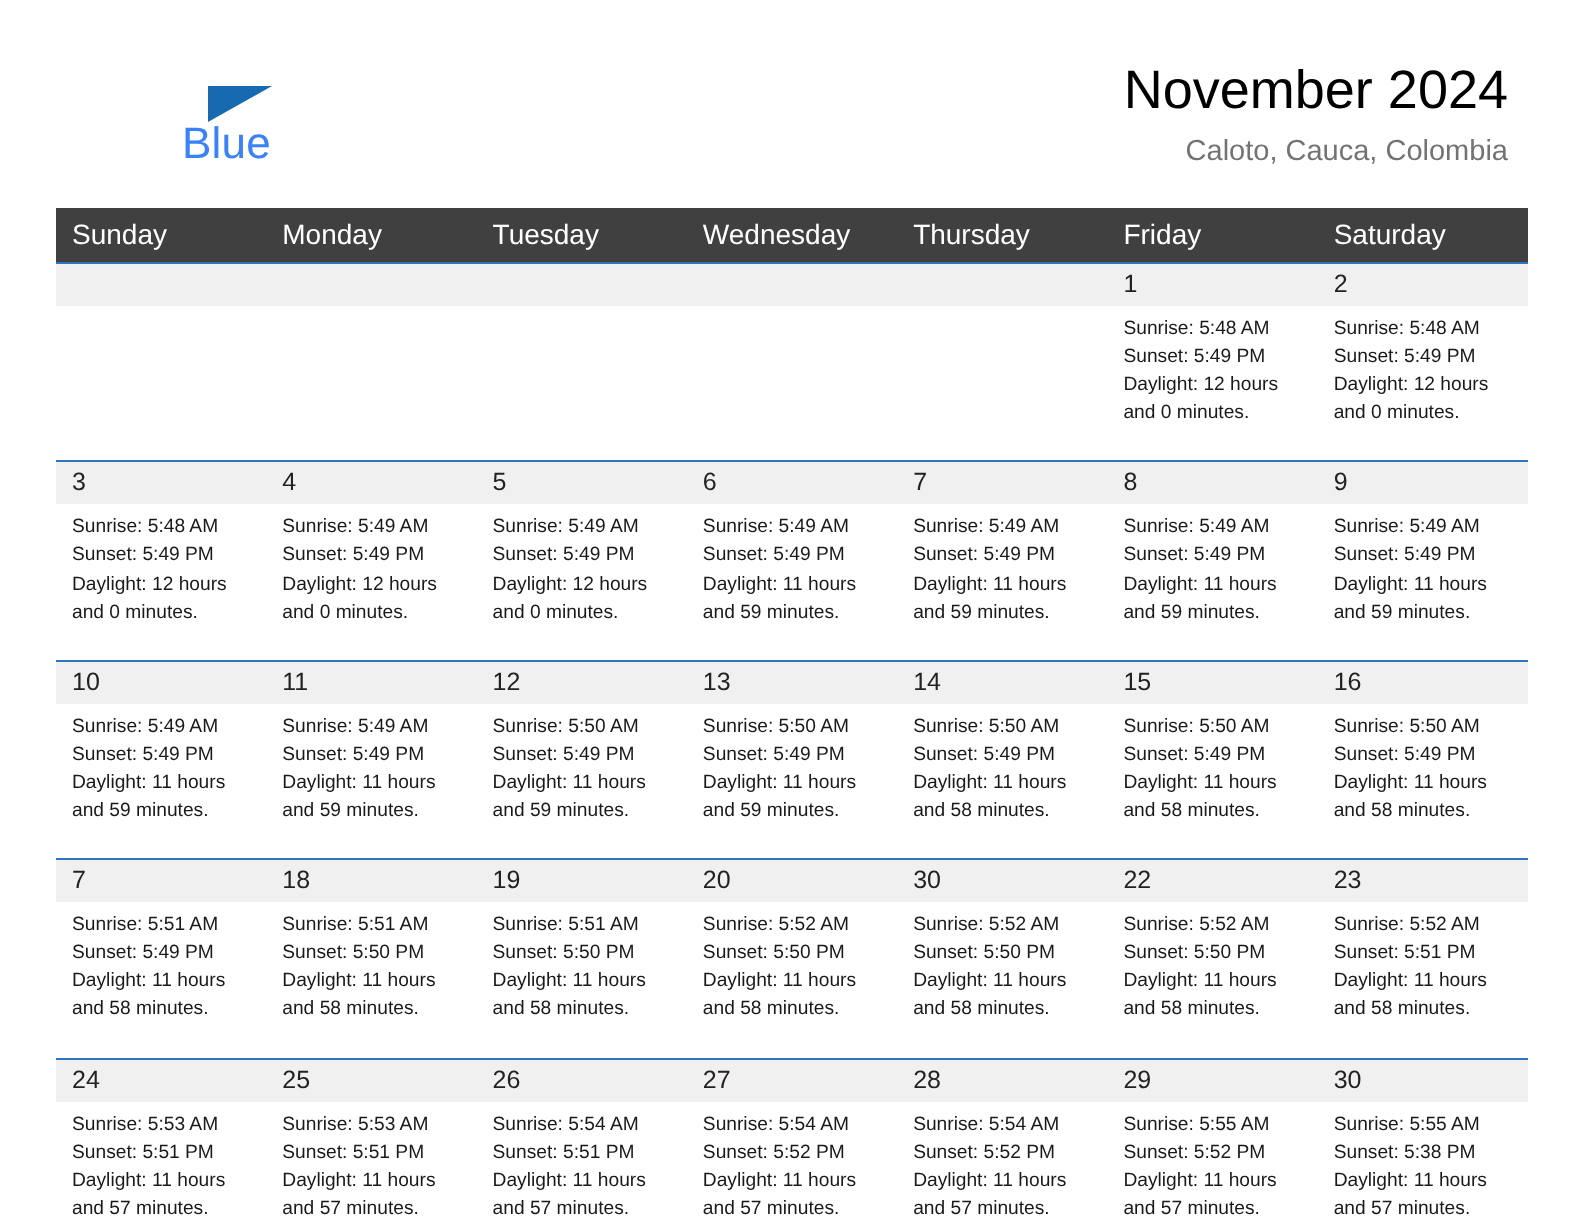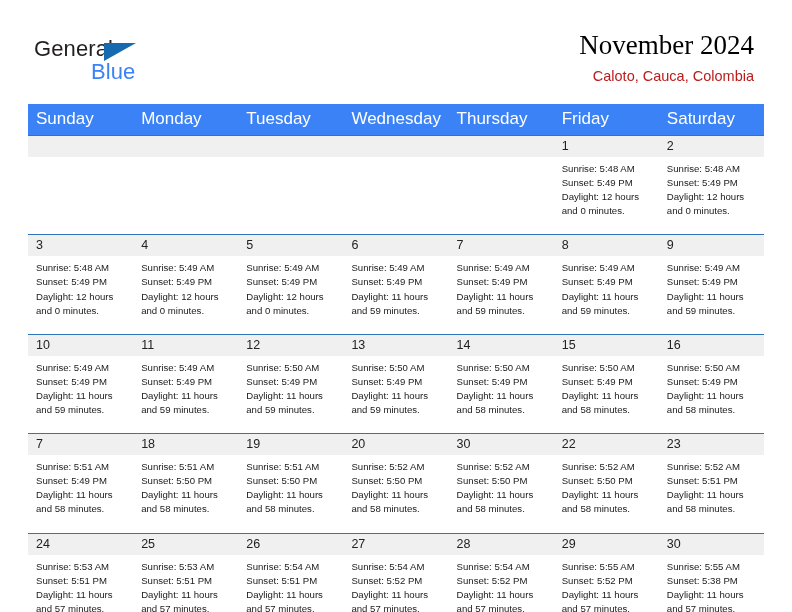--- a/index.html
+++ b/index.html
@@ -68,42 +68,41 @@
     right: 38px;
     top: 30px;
     text-align: right;
   }
   .cal-title {
     font-size: 27px;
     font-weight: normal;
     color: #000000;
     line-height: 1.15;
     white-space: nowrap;
-    font-family: Liberation Serif, serif;
   }
   .cal-subtitle {
     margin-top: 7px;
     font-size: 14.5px;
-    color: #b91c1c;
+    color: #737373;
     white-space: nowrap;
   }
 
   
   .calendar {
     position: absolute;
     left: 28px;
     top: 104px;
     width: 736px;
     border-collapse: collapse;
     table-layout: fixed;
   }
   .calendar th {
-    background: #3b82f6;
+    background: #404040;
     color: #ffffff;
-    font-size: 17px;
+    font-size: 14px;
     font-weight: normal;
     text-align: left;
     padding: 5px 0 6px 8px;
     height: 12px;
     border: none;
   }
   .calendar td {
     vertical-align: top;
     padding: 0;
     border: none;
@@ -141,21 +140,20 @@
   }
 </style>
 </head>
 <body>
 
 <div class="page">
 
   <div class="top-bar">
 
     <div class="logo">
-      <span class="logo-general">General</span>
       <span class="logo-triangle"></span>
       <span class="logo-blue">Blue</span>
     </div>
 
     <div class="title-block">
       <div class="cal-title">November 2024</div>
       <div class="cal-subtitle">Caloto, Cauca, Colombia</div>
     </div>
 
   </div>

